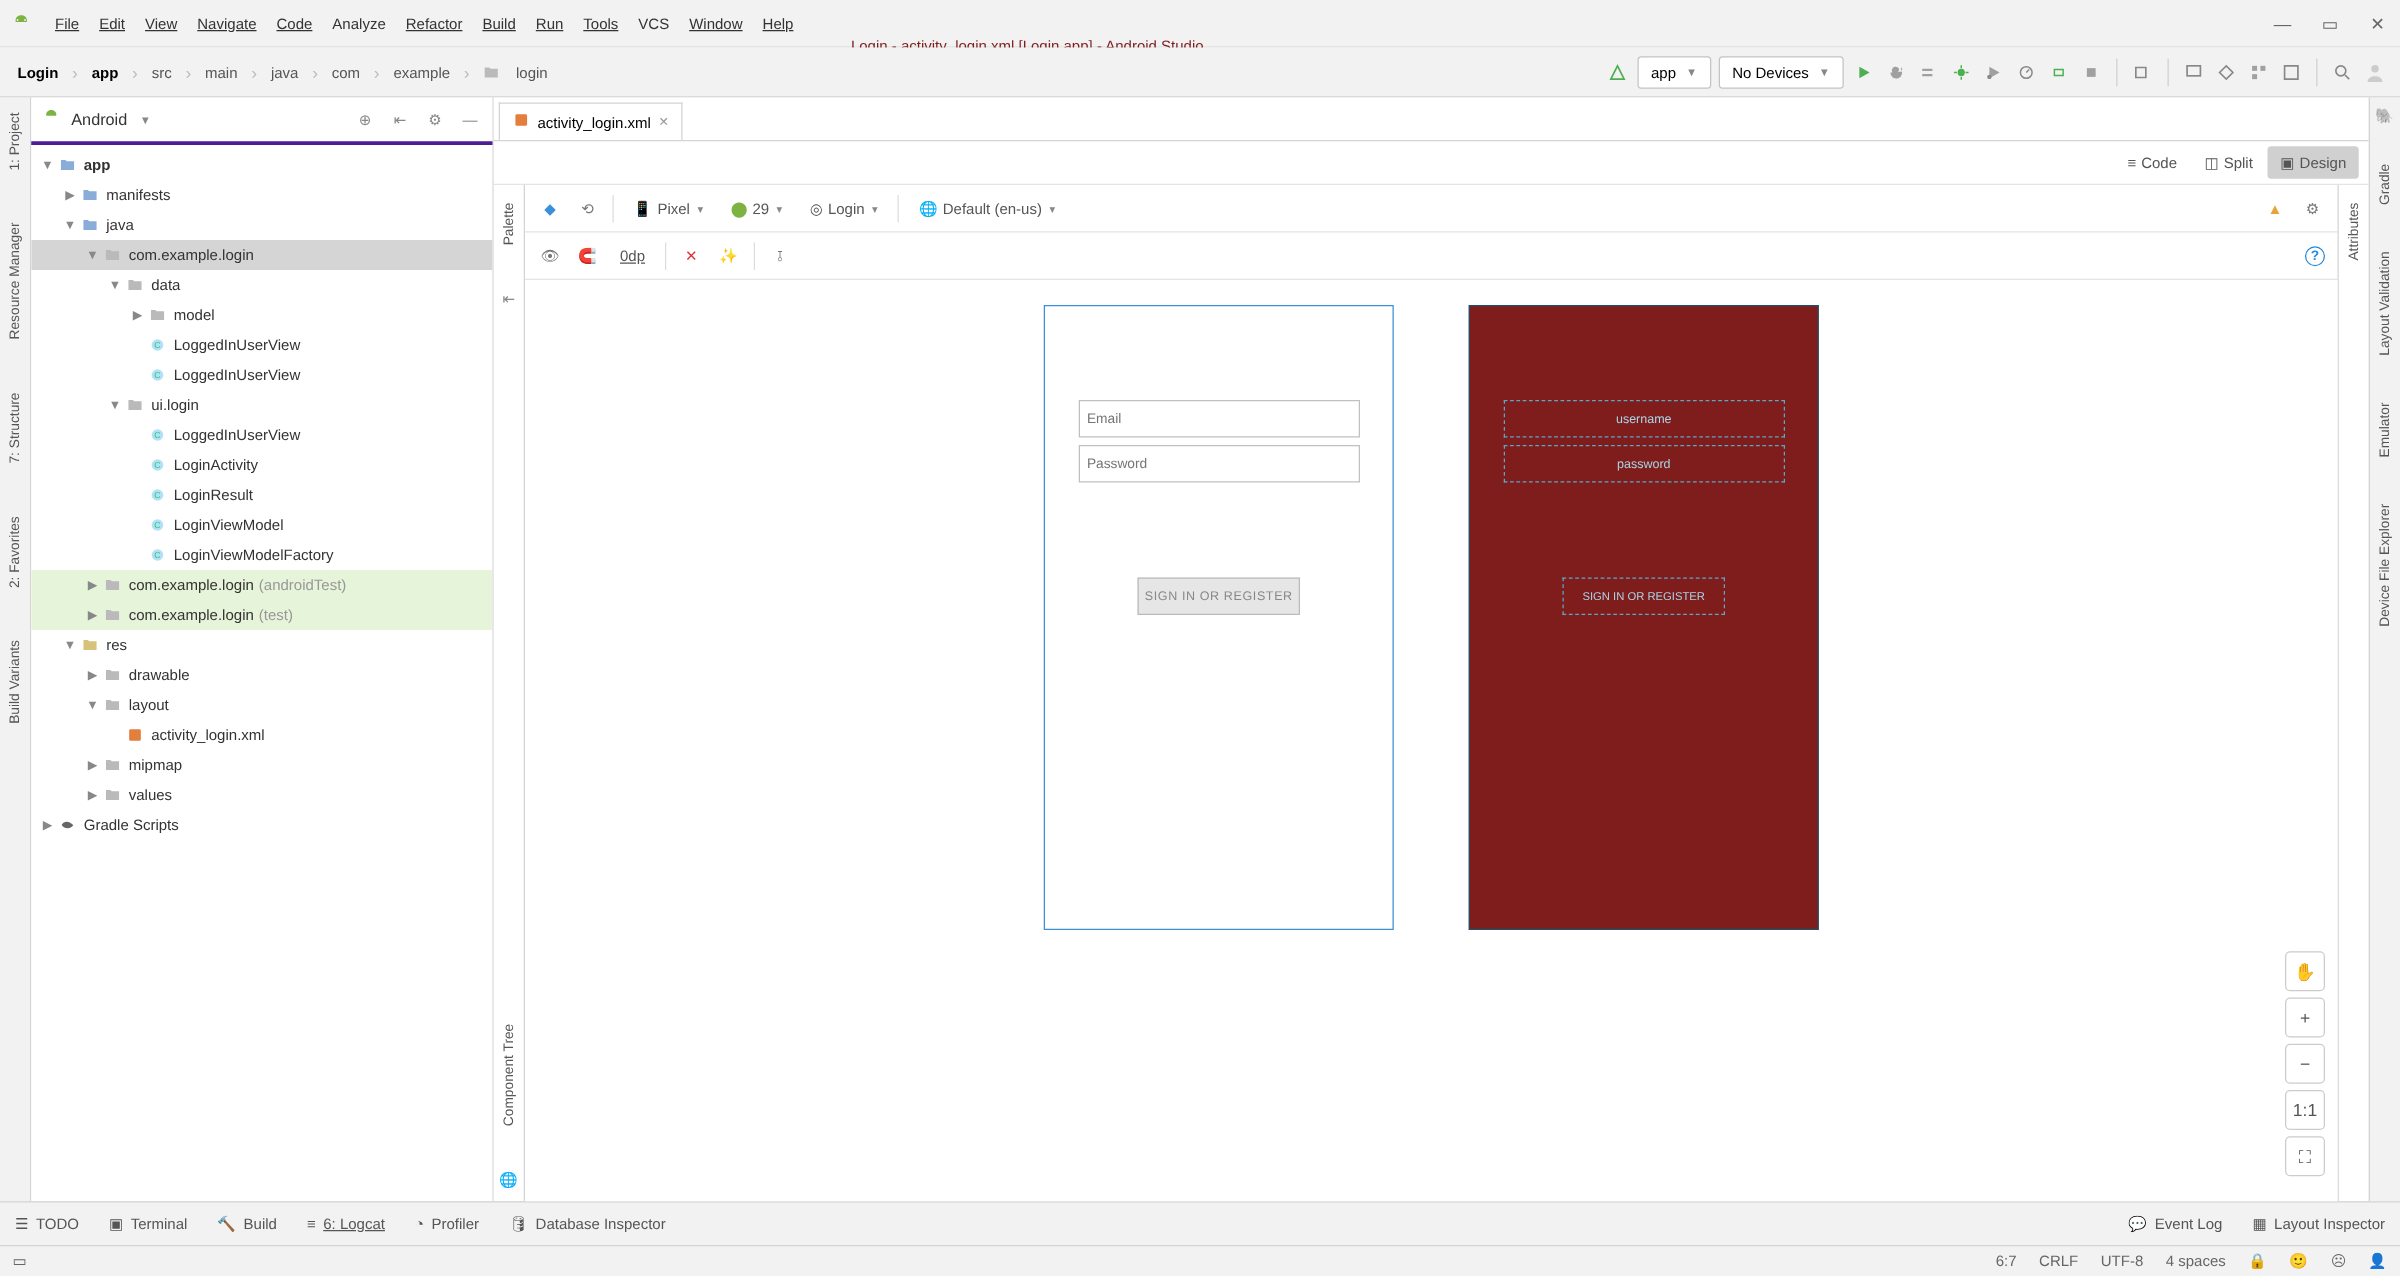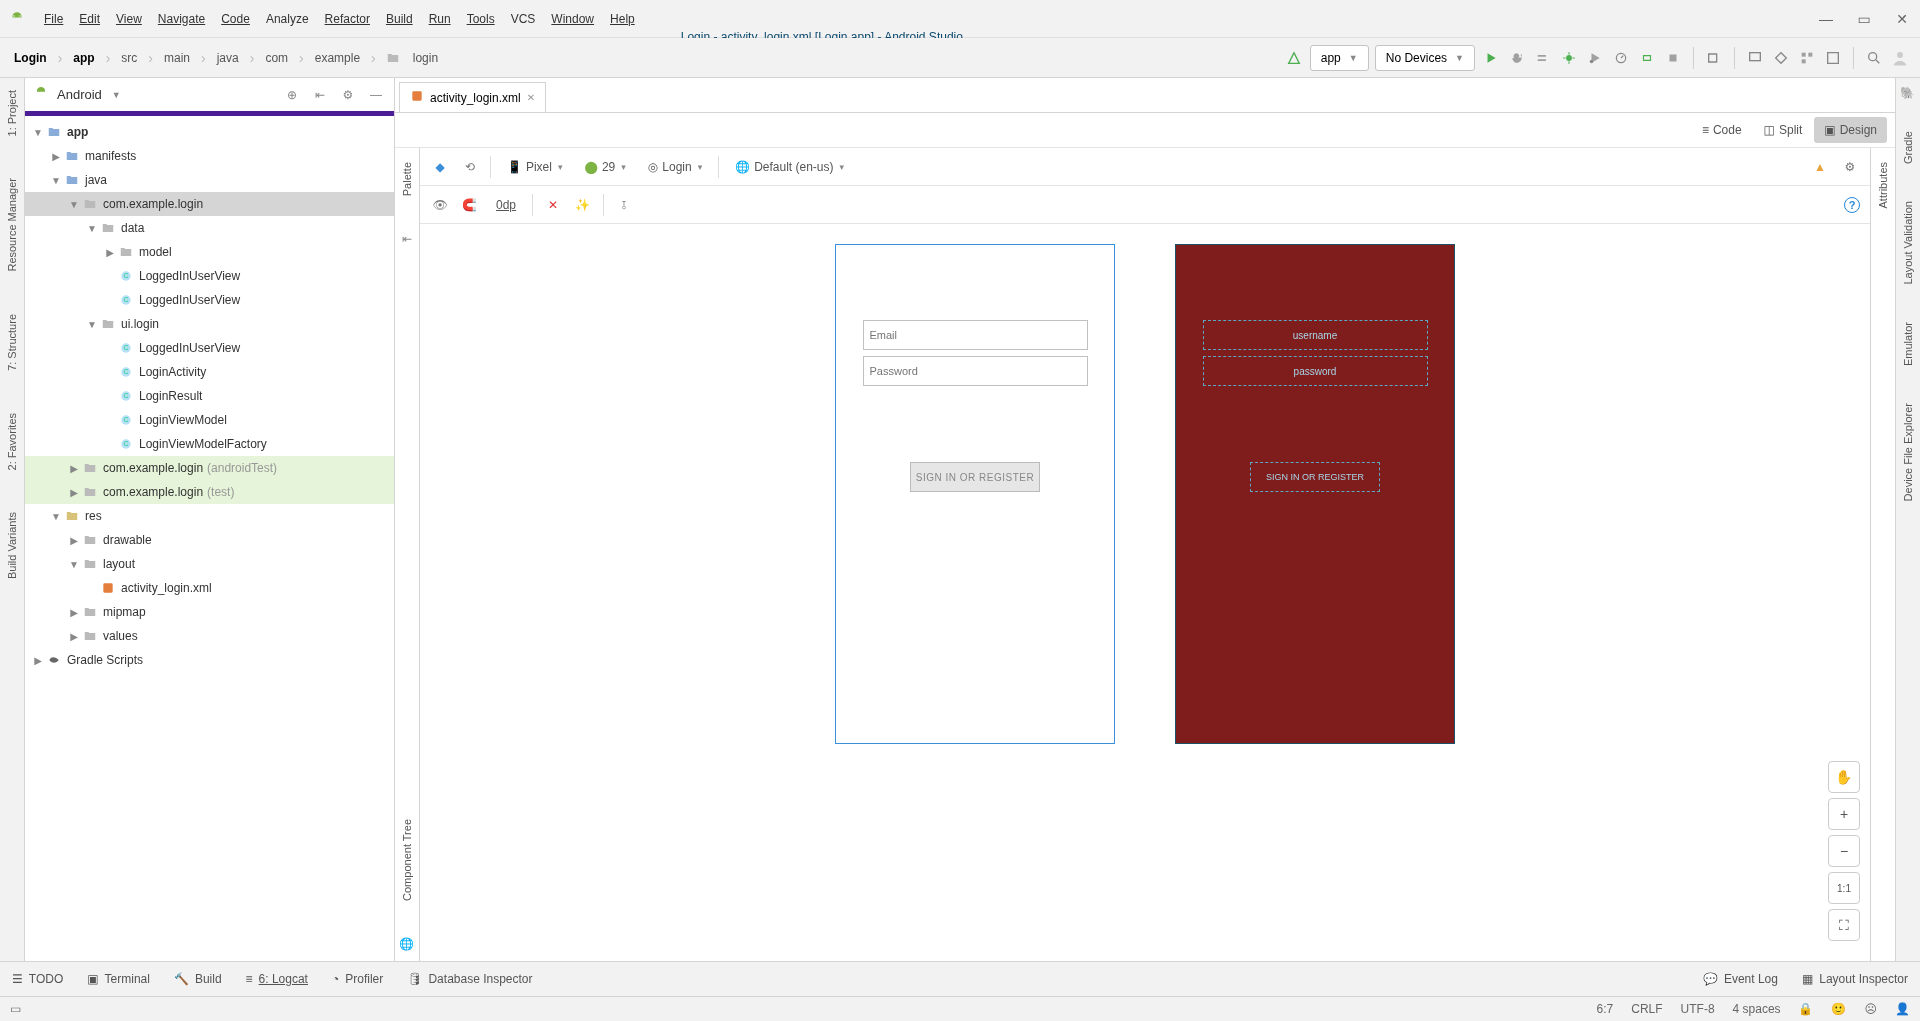--- a/index.html
+++ b/index.html
@@ -2,42 +2,42 @@
 <html><head>
 <meta charset="utf-8">
 <style>
 * { margin:0; padding:0; box-sizing:border-box; font-family:"Segoe UI",Arial,sans-serif; font-size:12px; }
 body { width:1920px; height:1021px; background:#f2f2f2; overflow:hidden; display:flex; flex-direction:column; }
 .titlebar { height:38px; background:#f2f2f2; display:flex; align-items:center; padding:0 8px; border-bottom:1px solid #e0e0e0; }
 .titlebar .logo { width:18px; height:18px; margin-right:12px; }
 .titlebar .menu-items { display:flex; gap:4px; }
 .titlebar .menu-item { padding:2px 6px; cursor:pointer; color:#333; }
 .titlebar .menu-item .u { text-decoration:underline; }
-.titlebar .title-text { flex:1; text-align:left; margin-left:40px; color:#0c4a6e;margin-top:36px; }
+.titlebar .title-text { flex:1; text-align:left; margin-left:40px; color:#7f1d1d;margin-top:36px; }
 .titlebar .win-controls { display:flex; gap:18px; align-items:center; margin-left:auto; }
 .titlebar .win-controls span { width:20px; text-align:center; color:#666; cursor:pointer; font-size:14px; }
 
 .toolbar1 { height:40px; background:#f2f2f2; display:flex; align-items:center; padding:0 10px; border-bottom:1px solid #d4d4d4; gap:6px; }
 .bc-item { padding:2px 4px; color:#555; }
 .bc-item.bold { font-weight:bold; color:#000; }
 .bc-sep { color:#bbb; margin:0 1px; font-size:14px; }
 .toolbar1 .spacer {flex:1;}
 .run-config { height:26px; border:1px solid #c4c4c4; background:#fff; padding:0 10px; display:flex; align-items:center; gap:6px; border-radius:3px; }
 .tbr-icon { width:20px; height:20px; display:flex; align-items:center; justify-content:center; color:#666; }
 .tbr-icon.green svg{fill:#4caf50;} .tbr-icon.grey svg{fill:#a0a0a0;}
 .vsep { width:1px; height:22px; background:#d0d0d0; margin:0 4px; }
 
 .body-row { flex:1; display:flex; min-height:0; }
 .leftgutter { width:25px; background:#f2f2f2; border-right:1px solid #d4d4d4; display:flex; flex-direction:column; align-items:center; padding-top:6px; gap:30px; }
 .gutter-item { writing-mode:vertical-rl; transform:rotate(180deg); font-size:11px; color:#555; padding:6px 0; cursor:pointer; }
 .rightgutter { width:25px; background:#f2f2f2; border-left:1px solid #d4d4d4; display:flex; flex-direction:column; align-items:center; padding-top:8px; gap:25px; }
 .rightgutter .gutter-item { writing-mode:vertical-rl; }
 
 .project-panel { width:370px; background:#fff; border-right:1px solid #d4d4d4; display:flex; flex-direction:column; }
-.pp-header { height:38px; display:flex; align-items:center; padding:0 8px; gap:8px; border-bottom:5px solid #4c1d95; }
+.pp-header { height:38px; display:flex; align-items:center; padding:0 8px; gap:8px; border-bottom:3px solid #4c1d95; }
 .pp-header .pname { font-size:13px; color:#333; }
 .pp-header .spacer{flex:1;}
 .pp-header .hicon{width:20px;height:20px;display:flex;align-items:center;justify-content:center;color:#888;cursor:pointer;}
 .tree { flex:1; overflow:auto; padding:4px 0; }
 .tree-row { display:flex; align-items:center; height:24px; padding-left:6px; color:#333; cursor:pointer; white-space:nowrap;}
 .tree-row.sel { background:#d5d5d5; }
 .tree-row.green { background:#e6f4d9; }
 .tree-row .arrow { width:14px; color:#888; font-size:10px; text-align:center;}
 .tree-row .icon { width:18px; height:18px; margin-right:4px; display:inline-flex; align-items:center; justify-content:center;}
 .tree-row .muted { color:#999; margin-left:4px;}
@@ -566,21 +566,21 @@
           <div class="device-frame blueprint">
             <div class="bp-input">username</div>
             <div class="bp-input">password</div>
             <div class="bp-btn">SIGN IN OR REGISTER</div>
           </div>
           <div style="flex:1;"></div>
           <div class="zoom-controls">
             <div class="zoom-btn">✋</div>
             <div class="zoom-btn">+</div>
             <div class="zoom-btn">−</div>
-            <div class="zoom-btn" style="font-size:10px;text-align:right;">1:1</div>
+            <div class="zoom-btn" style="font-size:14px;text-align:right;">1:1</div>
             <div class="zoom-btn">⛶</div>
           </div>
         </div>
       </div>
 
       <div class="attributes-strip">
         <div class="gutter-item">Attributes</div>
       </div>
     </div>
   </div>

